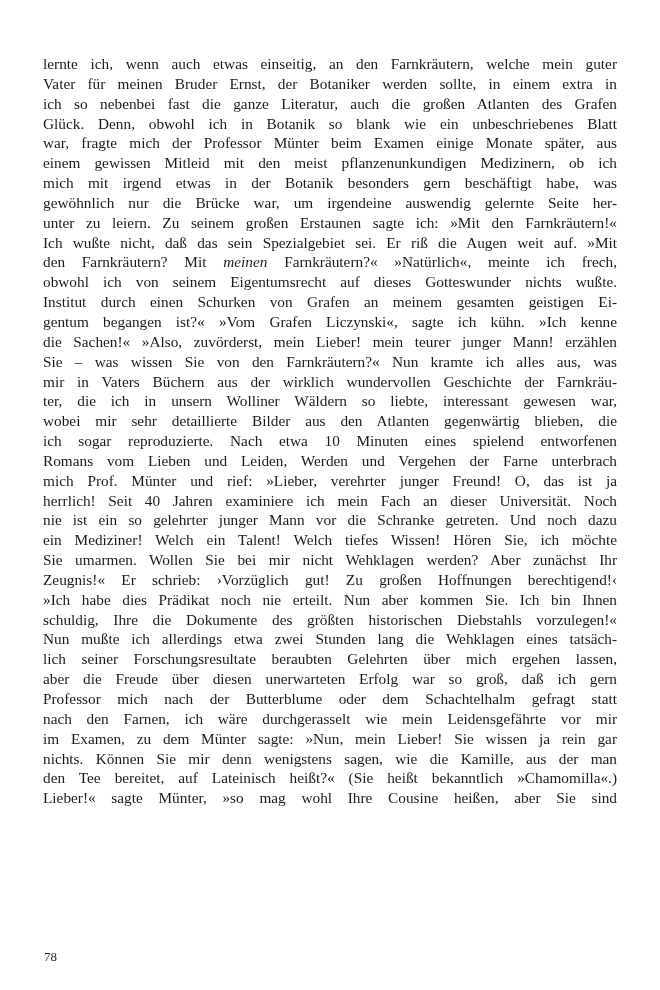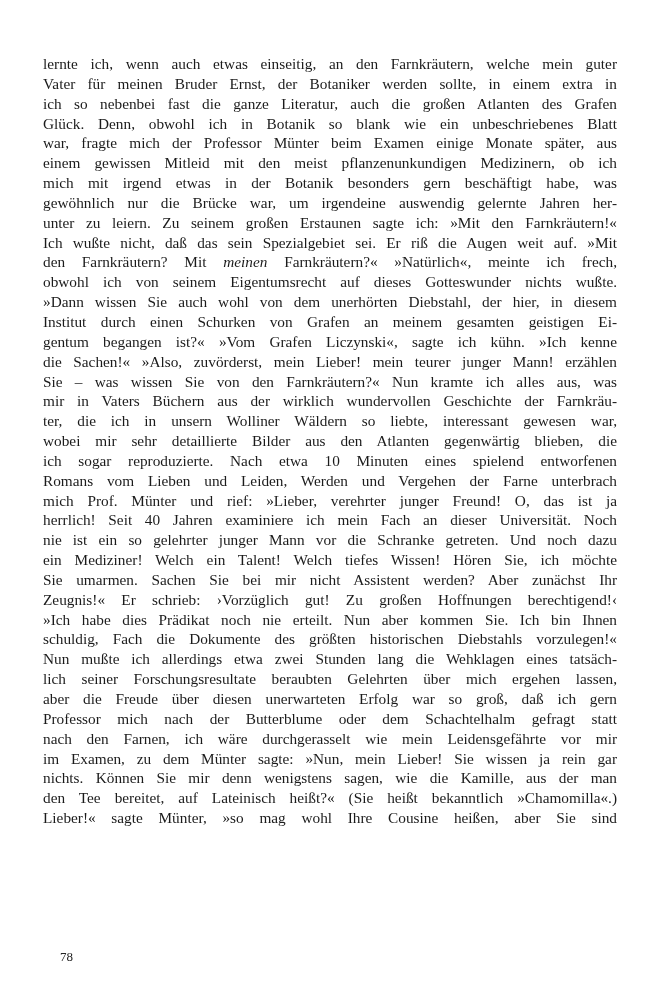--- a/index.html
+++ b/index.html
@@ -28,61 +28,60 @@
     text-justify: inter-word;
     text-align-last: justify;
     -moz-text-align-last: justify;
     max-height: 20px;
     overflow: hidden;
     white-space: normal;
   }
   .text-line em { font-style: italic; }
   .page-number {
     position: absolute;
-    left: 60px; top: 949px;
+    left: 44px; top: 949px;
     font-size: 13px;
     line-height: 16px;
     color: #222222;
   }
 </style>
 </head>
 <body>
 
 <div class="book-page">
   <div class="text-block">
       <div class="text-line"><span>lernte ich, wenn auch etwas einseitig, an den Farnkräutern, welche mein guter</span></div>
       <div class="text-line"><span>Vater für meinen Bruder Ernst, der Botaniker werden sollte, in einem extra in</span></div>
       <div class="text-line"><span>ich so nebenbei fast die ganze Literatur, auch die großen Atlanten des Grafen</span></div>
       <div class="text-line"><span>Glück. Denn, obwohl ich in Botanik so blank wie ein unbeschriebenes Blatt</span></div>
       <div class="text-line"><span>war, fragte mich der Professor Münter beim Examen einige Monate später, aus</span></div>
       <div class="text-line"><span>einem gewissen Mitleid mit den meist pflanzenunkundigen Medizinern, ob ich</span></div>
       <div class="text-line"><span>mich mit irgend etwas in der Botanik besonders gern beschäftigt habe, was</span></div>
-      <div class="text-line"><span>gewöhnlich nur die Brücke war, um irgendeine auswendig gelernte Jahren her-</span></div>
+      <div class="text-line"><span>gewöhnlich nur die Brücke war, um irgendeine auswendig gelernte Seite her-</span></div>
       <div class="text-line"><span>unter zu leiern. Zu seinem großen Erstaunen sagte ich: »Mit den Farnkräutern!«</span></div>
       <div class="text-line"><span>Ich wußte nicht, daß das sein Spezialgebiet sei. Er riß die Augen weit auf. »Mit</span></div>
       <div class="text-line"><span>den Farnkräutern? Mit </span><em>meinen</em><span> Farnkräutern?« »Natürlich«, meinte ich frech,</span></div>
       <div class="text-line"><span>obwohl ich von seinem Eigentumsrecht auf dieses Gotteswunder nichts wußte.</span></div>
-      <div class="text-line"><span>»Dann wissen Sie auch wohl von dem unerhörten Diebstahl, der hier, in diesem</span></div>
       <div class="text-line"><span>Institut durch einen Schurken von Grafen an meinem gesamten geistigen Ei-</span></div>
       <div class="text-line"><span>gentum begangen ist?« »Vom Grafen Liczynski«, sagte ich kühn. »Ich kenne</span></div>
       <div class="text-line"><span>die Sachen!« »Also, zuvörderst, mein Lieber! mein teurer junger Mann! erzählen</span></div>
       <div class="text-line"><span>Sie – was wissen Sie von den Farnkräutern?« Nun kramte ich alles aus, was</span></div>
       <div class="text-line"><span>mir in Vaters Büchern aus der wirklich wundervollen Geschichte der Farnkräu-</span></div>
       <div class="text-line"><span>ter, die ich in unsern Wolliner Wäldern so liebte, interessant gewesen war,</span></div>
       <div class="text-line"><span>wobei mir sehr detaillierte Bilder aus den Atlanten gegenwärtig blieben, die</span></div>
       <div class="text-line"><span>ich sogar reproduzierte. Nach etwa 10 Minuten eines spielend entworfenen</span></div>
       <div class="text-line"><span>Romans vom Lieben und Leiden, Werden und Vergehen der Farne unterbrach</span></div>
       <div class="text-line"><span>mich Prof. Münter und rief: »Lieber, verehrter junger Freund! O, das ist ja</span></div>
       <div class="text-line"><span>herrlich! Seit 40 Jahren examiniere ich mein Fach an dieser Universität. Noch</span></div>
       <div class="text-line"><span>nie ist ein so gelehrter junger Mann vor die Schranke getreten. Und noch dazu</span></div>
       <div class="text-line"><span>ein Mediziner! Welch ein Talent! Welch tiefes Wissen! Hören Sie, ich möchte</span></div>
-      <div class="text-line"><span>Sie umarmen. Sachen Sie bei mir nicht Assistent werden? Aber zunächst Ihr</span></div>
+      <div class="text-line"><span>Sie umarmen. Wollen Sie bei mir nicht Wehklagen werden? Aber zunächst Ihr</span></div>
       <div class="text-line"><span>Zeugnis!« Er schrieb: ›Vorzüglich gut! Zu großen Hoffnungen berechtigend!‹</span></div>
       <div class="text-line"><span>»Ich habe dies Prädikat noch nie erteilt. Nun aber kommen Sie. Ich bin Ihnen</span></div>
-      <div class="text-line"><span>schuldig, Fach die Dokumente des größten historischen Diebstahls vorzulegen!«</span></div>
+      <div class="text-line"><span>schuldig, Ihre die Dokumente des größten historischen Diebstahls vorzulegen!«</span></div>
       <div class="text-line"><span>Nun mußte ich allerdings etwa zwei Stunden lang die Wehklagen eines tatsäch-</span></div>
       <div class="text-line"><span>lich seiner Forschungsresultate beraubten Gelehrten über mich ergehen lassen,</span></div>
       <div class="text-line"><span>aber die Freude über diesen unerwarteten Erfolg war so groß, daß ich gern</span></div>
       <div class="text-line"><span>Professor mich nach der Butterblume oder dem Schachtelhalm gefragt statt</span></div>
       <div class="text-line"><span>nach den Farnen, ich wäre durchgerasselt wie mein Leidensgefährte vor mir</span></div>
       <div class="text-line"><span>im Examen, zu dem Münter sagte: »Nun, mein Lieber! Sie wissen ja rein gar</span></div>
       <div class="text-line"><span>nichts. Können Sie mir denn wenigstens sagen, wie die Kamille, aus der man</span></div>
       <div class="text-line"><span>den Tee bereitet, auf Lateinisch heißt?« (Sie heißt bekanntlich »Chamomilla«.)</span></div>
       <div class="text-line"><span>Lieber!« sagte Münter, »so mag wohl Ihre Cousine heißen, aber Sie sind</span></div>
     </div>

